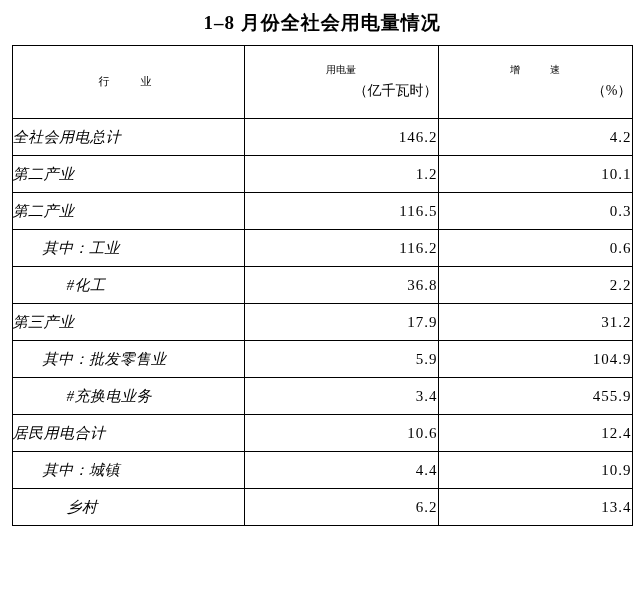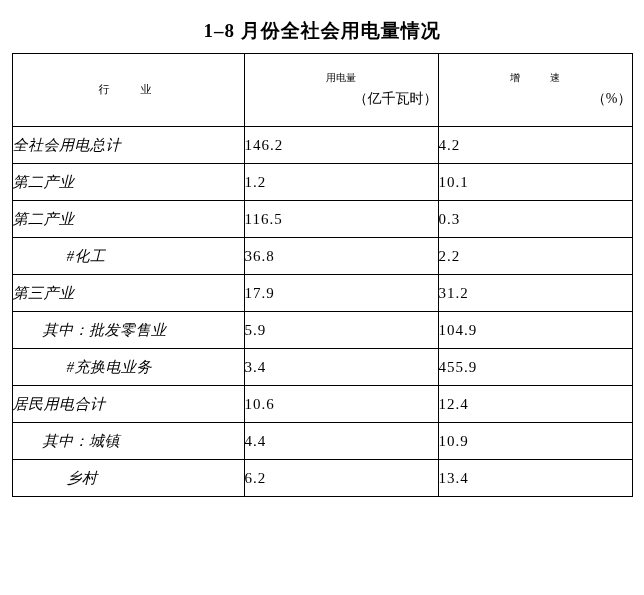--- a/index.html
+++ b/index.html
@@ -20,21 +20,20 @@
     position: relative;
     box-sizing: border-box;
   }
   .title {
     text-align: center;
     font-size: 19px;
     font-weight: bold;
     letter-spacing: 1px;
     padding-top: 10px;
     padding-bottom: 9px;
-    margin-top: 8px;
   }
   table.data {
     border-collapse: collapse;
     width: 620px;
     margin: 0 auto;
     table-layout: fixed;
   }
   table.data td, table.data th {
     border: 1px solid #000000;
     font-weight: normal;
@@ -67,20 +66,21 @@
   }
   td.label {
     text-align: left;
     padding-left: 12px;
     letter-spacing: 0.5px;
     font-style: italic;
   }
   td.label.indent1 { padding-left: 30px; }
   td.label.indent2 { padding-left: 54px; }
   td.num {
+    text-align: right;
     padding-right: 26px;
     font-family: "Liberation Serif", "DejaVu Serif", serif;
     letter-spacing: 1px;
   }
 </style>
 </head>
 <body>
 
 <div class="page">
 
@@ -117,20 +117,25 @@
           <td class="label">第二产业</td>
           <td class="num">1.2</td>
           <td class="num">10.1</td>
         </tr>
         <tr>
           <td class="label">第二产业</td>
           <td class="num">116.5</td>
           <td class="num">0.3</td>
         </tr>
         <tr>
+          <td class="label indent1">其中：工业</td>
+          <td class="num">116.2</td>
+          <td class="num">0.6</td>
+        </tr>
+        <tr>
           <td class="label indent2">#化工</td>
           <td class="num">36.8</td>
           <td class="num">2.2</td>
         </tr>
         <tr>
           <td class="label">第三产业</td>
           <td class="num">17.9</td>
           <td class="num">31.2</td>
         </tr>
         <tr>

